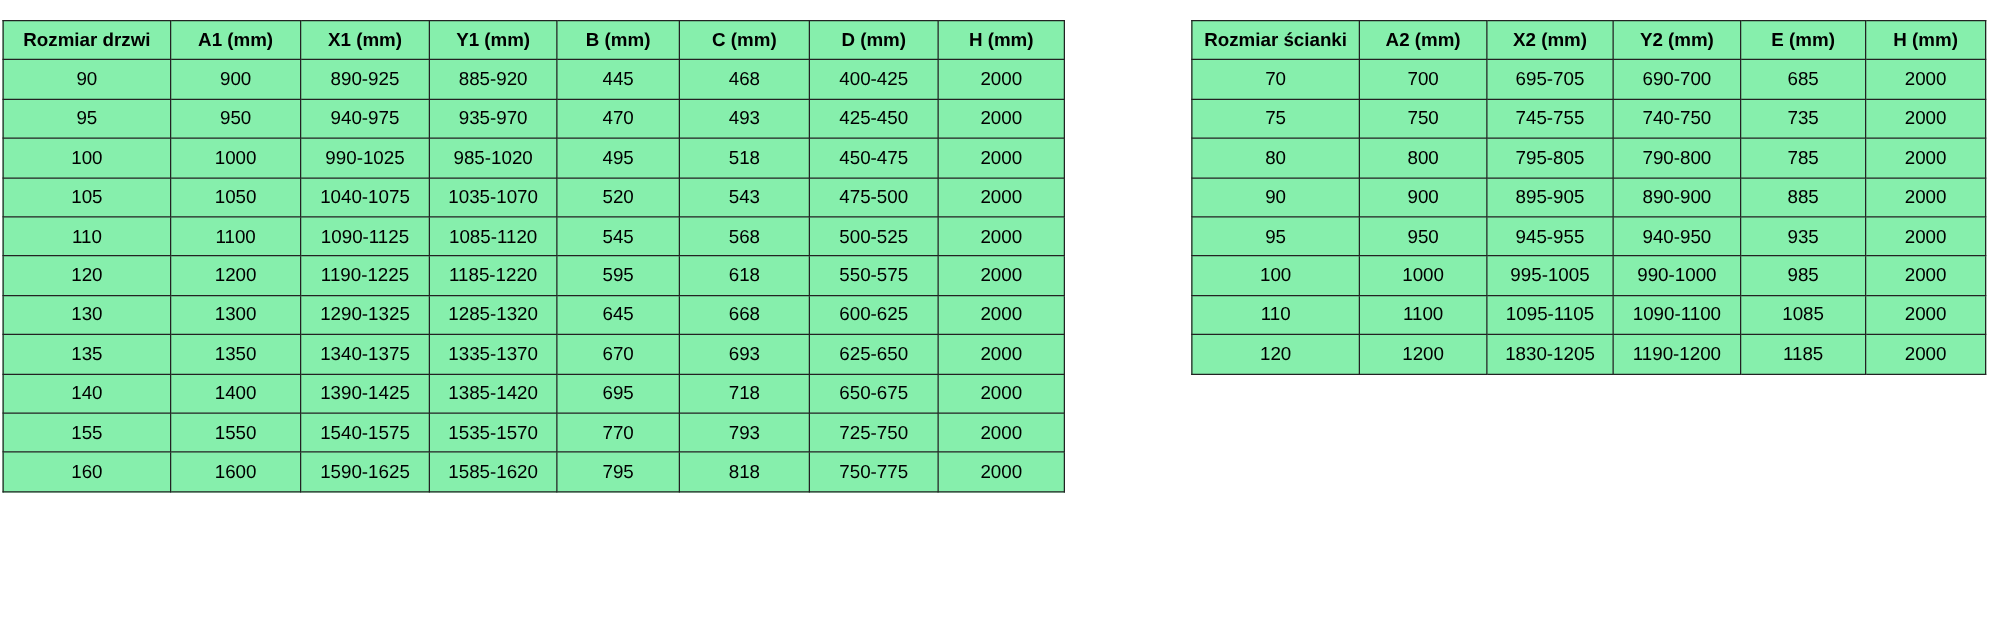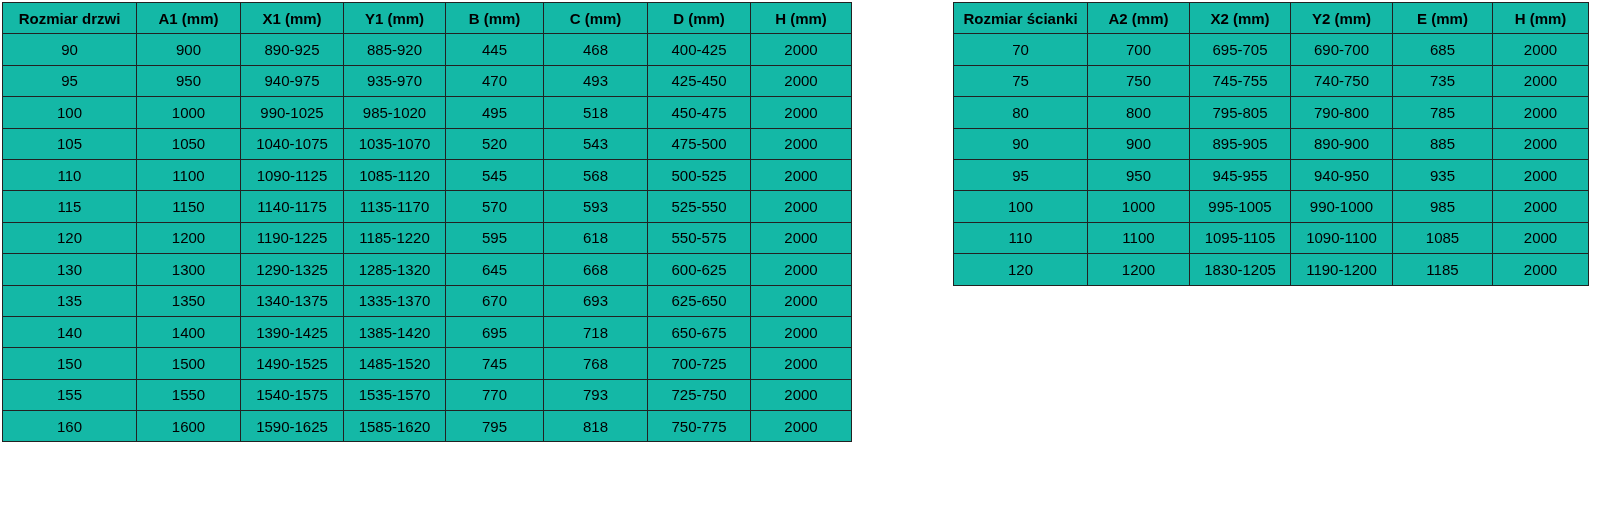--- a/index.html
+++ b/index.html
@@ -11,24 +11,24 @@
     position: relative;
     width: 1600px;
     height: 514px;
     background: #ffffff;
     font-family: "Liberation Sans", sans-serif;
     color: #000000;
     overflow: hidden;
   }
   table.spec {
     position: absolute;
-    top: 2px;
+    top: 16px;
     border-collapse: collapse;
     table-layout: fixed;
-    background: #14b8a6;
+    background: #86efac;
     padding-left: 20px;
   }
   table.spec-doors { left: 2px; }
   table.spec-walls { left: 953px; }
 
   table.spec th,
   table.spec td {
     border: 1px solid #222222;
     height: 30.4px;
     padding: 0 4px;
@@ -137,30 +137,20 @@
           <td>110</td>
           <td>1100</td>
           <td>1090-1125</td>
           <td>1085-1120</td>
           <td>545</td>
           <td>568</td>
           <td>500-525</td>
           <td>2000</td>
         </tr>
         <tr>
-          <td>115</td>
-          <td>1150</td>
-          <td>1140-1175</td>
-          <td>1135-1170</td>
-          <td>570</td>
-          <td>593</td>
-          <td>525-550</td>
-          <td>2000</td>
-        </tr>
-        <tr>
           <td>120</td>
           <td>1200</td>
           <td>1190-1225</td>
           <td>1185-1220</td>
           <td>595</td>
           <td>618</td>
           <td>550-575</td>
           <td>2000</td>
         </tr>
         <tr>
@@ -184,30 +174,20 @@
           <td>2000</td>
         </tr>
         <tr>
           <td>140</td>
           <td>1400</td>
           <td>1390-1425</td>
           <td>1385-1420</td>
           <td>695</td>
           <td>718</td>
           <td>650-675</td>
-          <td>2000</td>
-        </tr>
-        <tr>
-          <td>150</td>
-          <td>1500</td>
-          <td>1490-1525</td>
-          <td>1485-1520</td>
-          <td>745</td>
-          <td>768</td>
-          <td>700-725</td>
           <td>2000</td>
         </tr>
         <tr>
           <td>155</td>
           <td>1550</td>
           <td>1540-1575</td>
           <td>1535-1570</td>
           <td>770</td>
           <td>793</td>
           <td>725-750</td>

